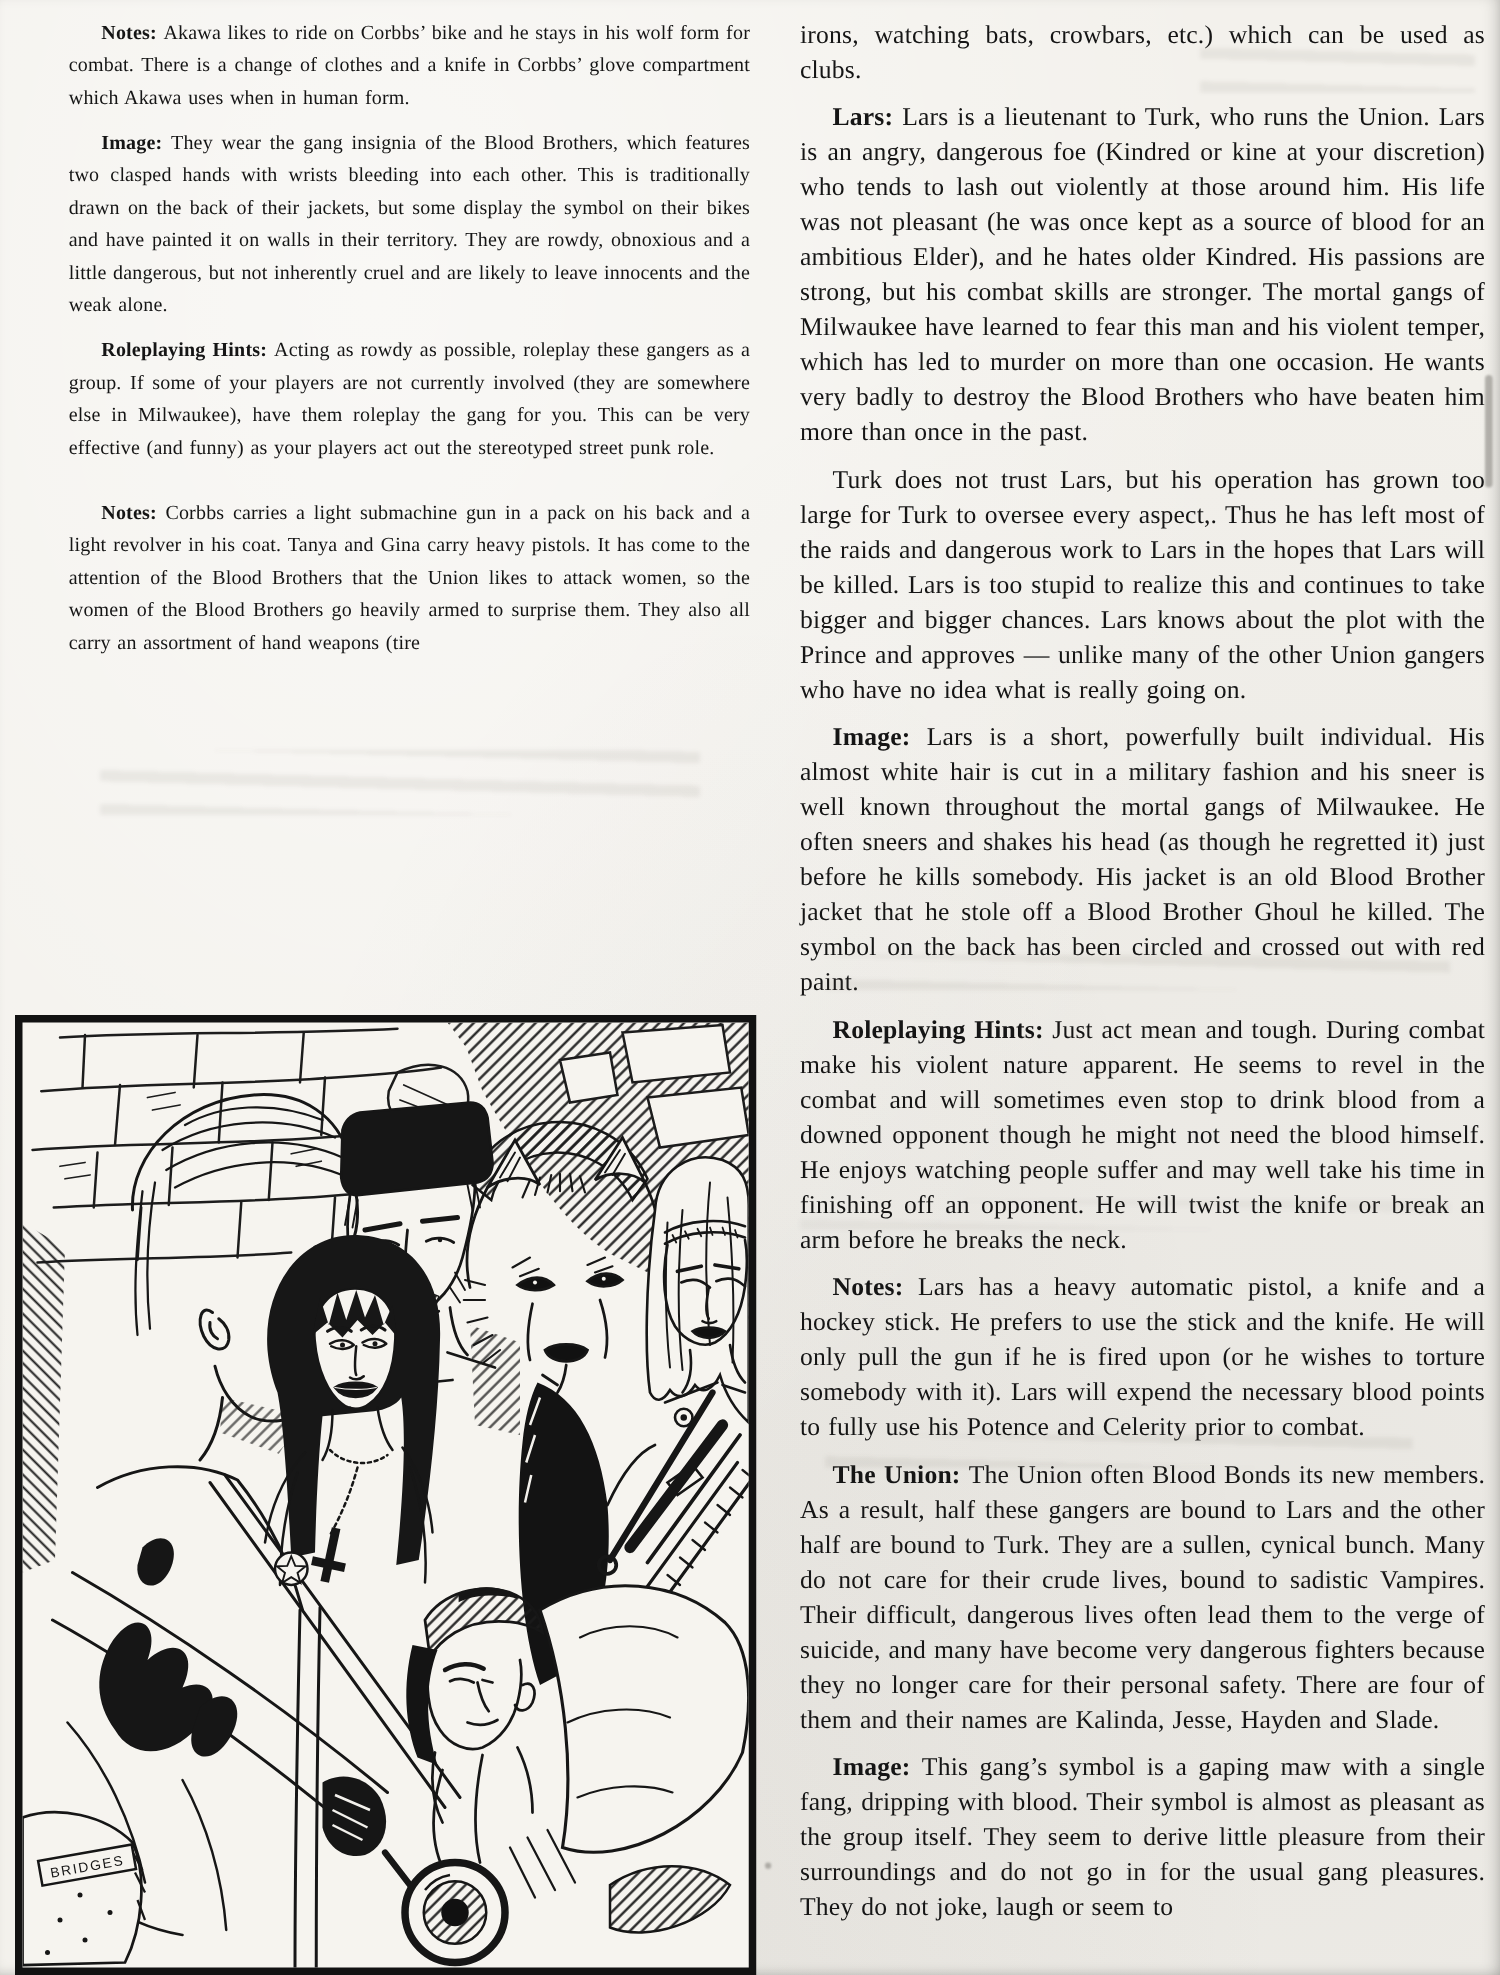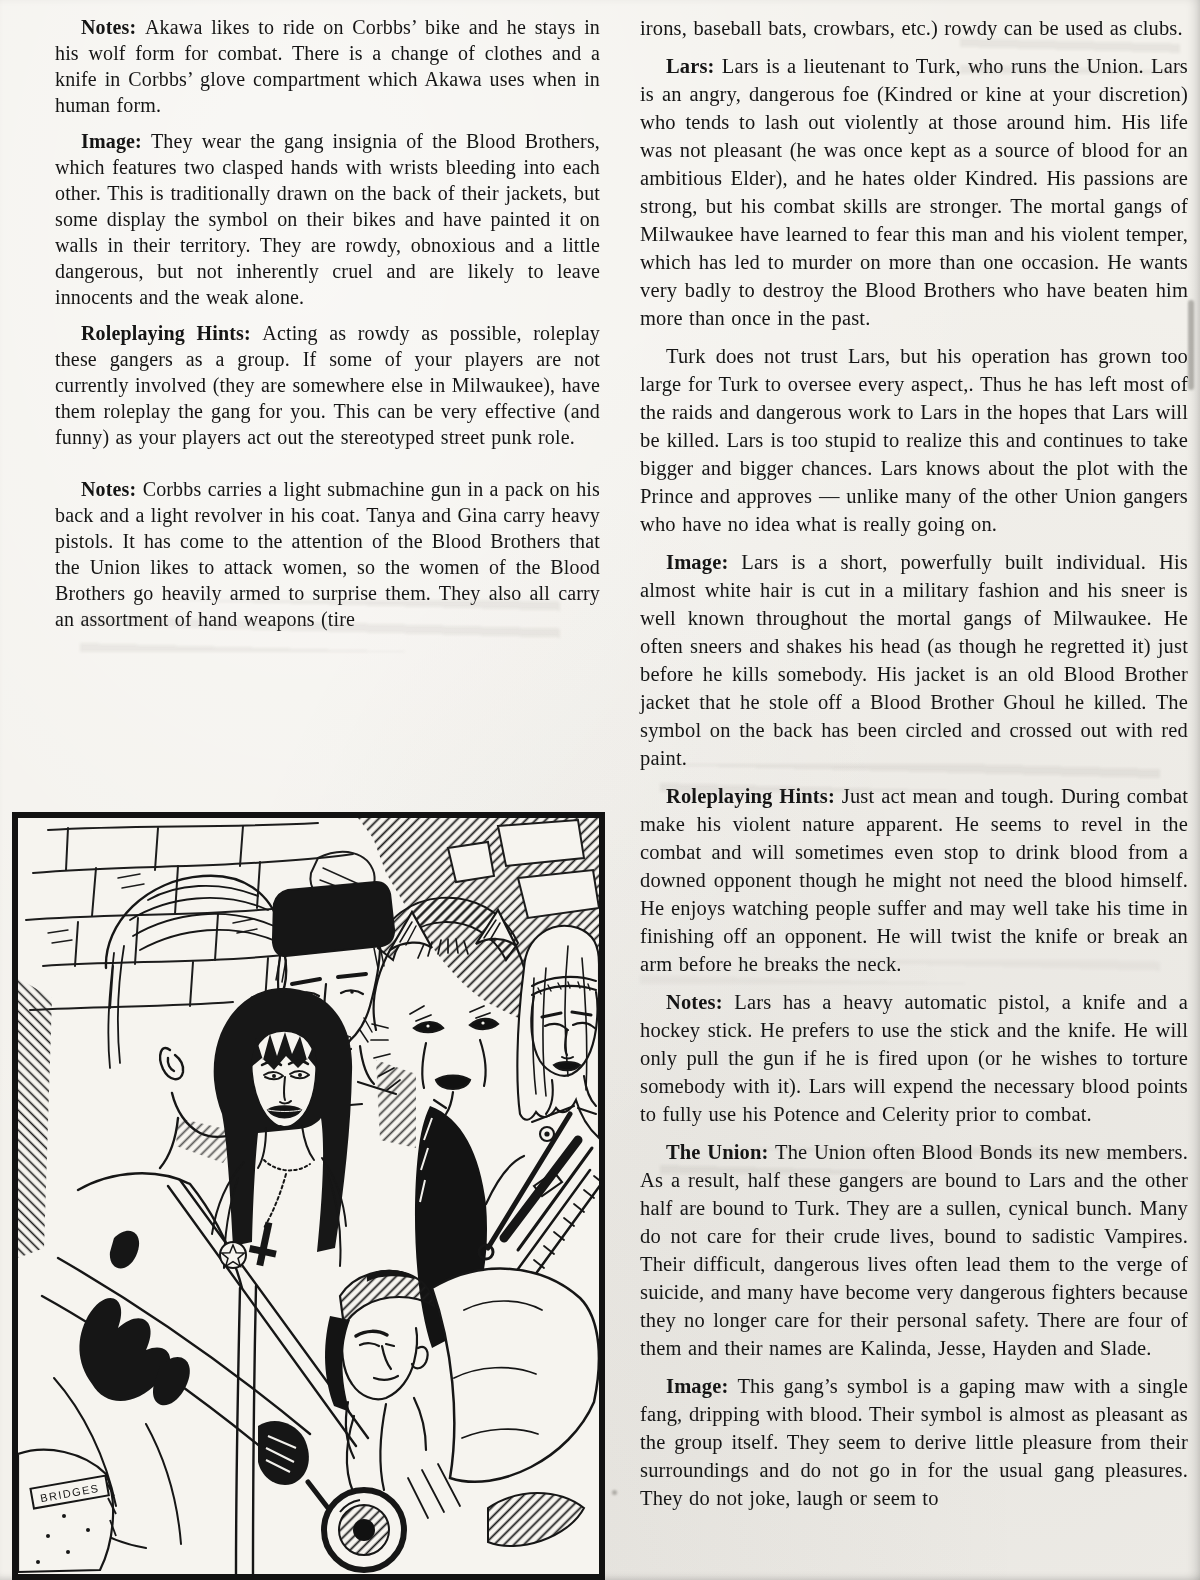--- a/index.html
+++ b/index.html
@@ -10,21 +10,21 @@
     box-shadow:inset -8px 0 14px -8px rgba(0,0,0,.28), inset 0 -6px 10px -6px rgba(0,0,0,.18);
   }
   .page::before{
     content:"";position:absolute;inset:0;pointer-events:none;
     background:
       radial-gradient(ellipse at 25% 15%, rgba(255,255,255,.5), rgba(255,255,255,0) 55%),
       radial-gradient(ellipse at 85% 80%, rgba(60,55,48,.06), rgba(0,0,0,0) 60%),
       radial-gradient(ellipse at 50% 100%, rgba(60,55,48,.05), rgba(0,0,0,0) 50%);
   }
   .col{position:absolute;top:14px;text-align:justify;}
-  .col-left{left:55px;width:545px;font-size:20px;line-height:26px;}
+  .col-left{left:55px;width:545px;font-size:16px;line-height:26px;}
   .col-right{left:640px;width:548px;font-size:20.5px;line-height:28px;}
   p.para{margin:0 0 10px;text-indent:26px;letter-spacing:.15px;word-spacing:1.1px;}
   p.para.no-indent{text-indent:0;}
   p.para.gap-before{margin-top:26px;}
   b.lead{font-weight:bold;}
   .illustration{
     position:absolute;left:12px;top:812px;width:593px;height:768px;
     border:6px solid #121212;box-sizing:border-box;background:#f6f4ef;
   }
   .illustration svg{display:block;width:100%;height:100%;}
@@ -39,21 +39,21 @@
 
 <div class="page">
 
   <div class="col col-left" id="col-left">
       <p class="para"><b class="lead">Notes: </b>Akawa likes to ride on Corbbs’ bike and he stays in his wolf form for combat.  There is a change of clothes and a knife in Corbbs’ glove compartment which Akawa uses when in human form.</p>
       <p class="para"><b class="lead">Image: </b>They wear the gang insignia of the Blood Brothers, which features two clasped hands with wrists bleeding into each other.  This is traditionally drawn on the back of their jackets, but some display the symbol on their bikes and have painted it on walls in their territory.  They are rowdy, obnoxious and a little dangerous, but not inherently cruel and are likely to leave innocents and the weak alone.</p>
       <p class="para"><b class="lead">Roleplaying Hints: </b>Acting as rowdy as possible, roleplay these gangers as a group.  If some of your players are not currently involved (they are somewhere else in Milwaukee), have them roleplay the gang for you.  This can be very effective (and funny) as your players act out the stereotyped street punk role.</p>
       <p class="para gap-before"><b class="lead">Notes: </b>Corbbs carries a light submachine gun in a pack on his back and a light revolver in his coat.  Tanya and Gina carry heavy pistols.  It has come to the attention of the Blood Brothers that the Union likes to attack women, so the women of the Blood Brothers go heavily armed to surprise them.  They also all carry an assortment of hand weapons (tire</p>
     </div>
   <div class="col col-right" id="col-right">
-      <p class="para no-indent">irons, baseball bats, crowbars, etc.) rowdy can be used as clubs.</p>
+      <p class="para no-indent">irons, watching bats, crowbars, etc.) which can be used as clubs.</p>
       <p class="para"><b class="lead">Lars: </b>Lars is a lieutenant to Turk, who runs the Union. Lars is an angry, dangerous foe (Kindred or kine at your discretion) who tends to lash out violently at those around him.  His life was not pleasant (he was once kept as a source of blood for an ambitious Elder), and he hates older Kindred. His passions are strong, but his combat skills are stronger. The mortal gangs of Milwaukee have learned to fear this man and his violent temper, which has led to murder on more than one occasion.  He wants very badly to destroy the Blood Brothers who have beaten him more than once in the past.</p>
       <p class="para">Turk does not trust Lars, but his operation has grown too large for Turk to oversee every aspect,.  Thus he has left most of the raids and dangerous work to Lars in the hopes that Lars will be killed.  Lars is too stupid to realize this and continues to take bigger and bigger chances.  Lars knows about the plot with the Prince and approves — unlike many of the other Union gangers who have no idea what is really going on.</p>
       <p class="para"><b class="lead">Image: </b>Lars is a short, powerfully built individual.  His almost white hair is cut in a military fashion and his sneer is well known throughout the mortal gangs of Milwaukee.  He often sneers and shakes his head (as though he regretted it) just before he kills somebody.  His jacket is an old Blood Brother jacket that he stole off a Blood Brother Ghoul he killed.  The symbol on the back has been circled and crossed out with red paint.</p>
       <p class="para"><b class="lead">Roleplaying Hints: </b>Just act mean and tough.  During combat make his violent nature apparent.  He seems to revel in the combat and will sometimes even stop to drink blood from a downed opponent though he might not need the blood himself.  He enjoys watching people suffer and may well take his time in finishing off an opponent.  He will twist the knife or break an arm before he breaks the neck.</p>
       <p class="para"><b class="lead">Notes: </b>Lars has a heavy automatic pistol, a knife and a hockey stick.  He prefers to use the stick and the knife.  He will only pull the gun if he is fired upon (or he wishes to torture somebody with it).  Lars will expend the necessary blood points to fully use his Potence and Celerity prior to combat.</p>
       <p class="para"><b class="lead">The Union: </b>The Union often Blood Bonds its new members.  As a result, half these gangers are bound to Lars and the other half are bound to Turk.  They are a sullen, cynical bunch.  Many do not care for their crude lives, bound to sadistic Vampires.  Their difficult, dangerous lives often lead them to the verge of suicide, and many have become very dangerous fighters because they no longer care for their personal safety.  There are four of them and their names are Kalinda, Jesse, Hayden and Slade.</p>
       <p class="para"><b class="lead">Image: </b>This gang’s symbol is a gaping maw with a single fang, dripping with blood.  Their symbol is almost as pleasant as the group itself.  They seem to derive little pleasure from their surroundings and do not go in for the usual gang pleasures.  They do not joke, laugh or seem to</p>
     </div>
 
   <div class="ghost" style="left:80px;top:600px;width:480px;height:52px;"></div>

